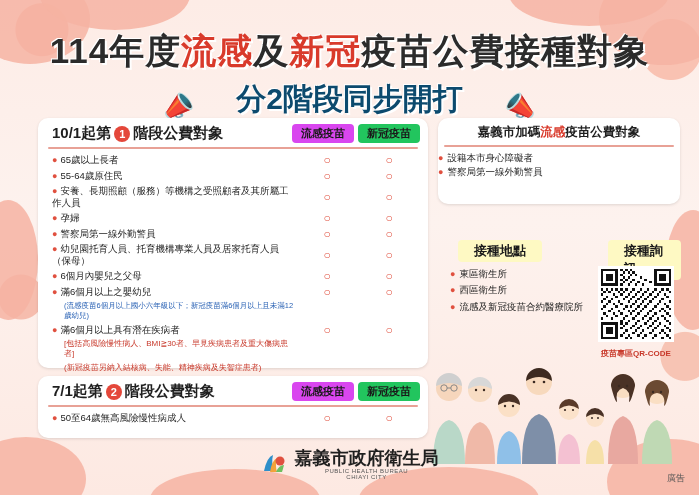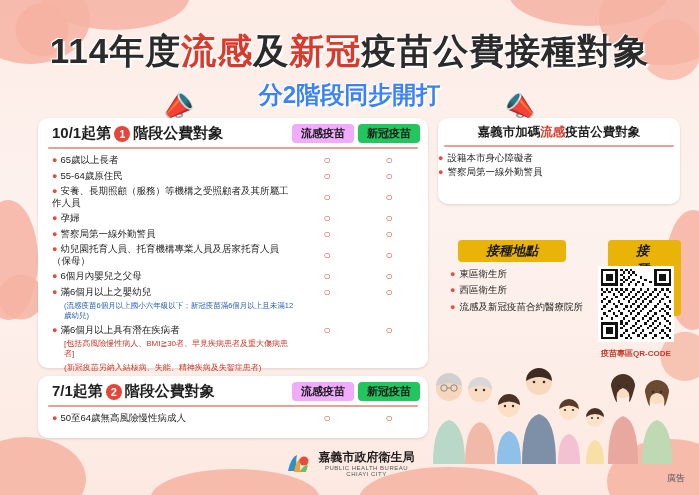--- a/index.html
+++ b/index.html
@@ -41,21 +41,21 @@
   
   .title-wrap { position:absolute; left:0; top:14px; width:663px; text-align:center; }
   .title1 {
     font-size: 35px; font-weight: bold; letter-spacing: 1px;
     color:#2b2b2b;
     text-shadow: 2px 2px 0 #ffffff, -1px -1px 0 #ffffff;
   }
   .title1 .hl { color:#d93a2b; }
   .title2 {
     margin-top:4px;
-    font-size: 24px; font-weight:bold; color:#3b82f6;
+    font-size: 30px; font-weight:bold; color:#0c4a6e;
     text-shadow: 2px 2px 0 #ffffff, -1px -1px 0 #ffffff;
   }
   .mega { position:absolute; top:64px; font-size:26px; }
   .mega.left { left:144px; transform: rotate(-18deg); }
   .mega.right { right:144px; transform: rotate(18deg) scaleX(-1); }
 
   
   .card {
     position:absolute; background:#ffffff; border-radius:10px;
     box-shadow: 0 1px 3px rgba(0,0,0,.12);
@@ -71,21 +71,21 @@
   .stage-num {
     display:inline-block; width:16px; height:16px; line-height:16px;
     border-radius:50%; background:#e4473a; color:#fff; font-size:11px;
     text-align:center; margin:0 3px; vertical-align:middle; font-weight:bold;
   }
   .head-cols { margin-left:auto; display:flex; gap:4px; }
   .col-pill {
     width:62px; text-align:center; font-size:11px; font-weight:bold;
     color:#1a1a1a; padding:2px 0; border-radius:4px;
   }
-  .pill-flu { background:#f0abfc; }
+  .pill-flu { background:#d946ef; }
   .pill-cov { background:#22c55e; }
   .rule { height:2px; background:#e8a196; margin:4px 2px 3px; border-radius:2px; }
 
   .rows { font-size:9.5px; color:#1d1d1d; }
   .row { display:flex; align-items:center; min-height:15px; padding:1px 0; }
   .row .lbl { flex:1; padding-left:6px; line-height:1.25; }
   .row .lbl .bullet { color:#e0503f; font-size:9px; margin-right:3px; }
   .row .mark { width:62px; text-align:center; font-size:12px; }
   .row.sub .lbl { padding-left:18px; font-size:8px; color:#c8392b; }
   .note-red { color:#c8392b; font-size:8px; }
@@ -98,40 +98,40 @@
     left:420px; top:104px; width:242px; height:86px; padding:6px 0;
   }
   .right-head { text-align:center; font-size:12.5px; font-weight:bold; color:#1f1f1f; }
   .right-head .hl { color:#d93a2b; }
   .right-rule { height:2px; background:#e8a196; margin:4px 6px 4px; border-radius:2px; }
   .right-rows { font-size:9.5px; color:#1d1d1d; line-height:1.45; }
   .right-rows .bullet { color:#e0503f; font-size:9px; margin-right:4px; }
 
   .subhead {
     position:absolute; font-size:13px; font-weight:bold; color:#1a1a1a;
-    background:#eab308; border-radius:4px; padding:2px 28px;font-style:italic;
+    background:#fef9c3; border-radius:4px; padding:2px 16px;
   }
   .sh-place { left:440px; top:226px; }
   .sh-info  { left:590px; top:226px; }
   .place-list { position:absolute; left:432px; top:252px; width:150px;
     font-size:9.5px; color:#1d1d1d; line-height:1.7; }
   .place-list .bullet { color:#e0503f; font-size:9px; margin-right:4px; }
 
   .qr-wrap { position:absolute; left:578px; top:252px; width:80px; text-align:center; }
   .qr { width:76px; height:76px; background:#fff; padding:3px; }
   .qr-cap { font-size:8px; color:#c8392b; margin-top:2px; font-weight:bold; }
 
   
   .people { position:absolute; left:405px; top:330px; width:270px; height:120px; }
 
   
   .footer { position:absolute; left:0; bottom:14px; width:699px; text-align:center; }
   .foot-inner { display:inline-flex; align-items:center; gap:8px; }
   .logo-mark { width:26px; height:26px; position:relative; }
-  .foot-txt-main { font-size:12px; font-weight:bold; color:#1f1f1f; line-height:1.15; text-align:left;}
+  .foot-txt-main { font-size:18px; font-weight:bold; color:#1f1f1f; line-height:1.15; text-align:left;}
   .foot-txt-sub { font-size:6px; color:#555; letter-spacing:.5px; }
   .ad-mark { position:absolute; right:14px; bottom:10px; font-size:9px; color:#555; }
 </style>
 </head>
 <body>
 
 <div class="poster">
   <div class="blob b1"></div>
   <div class="blob b2"></div>
   <div class="blob b3"></div>

